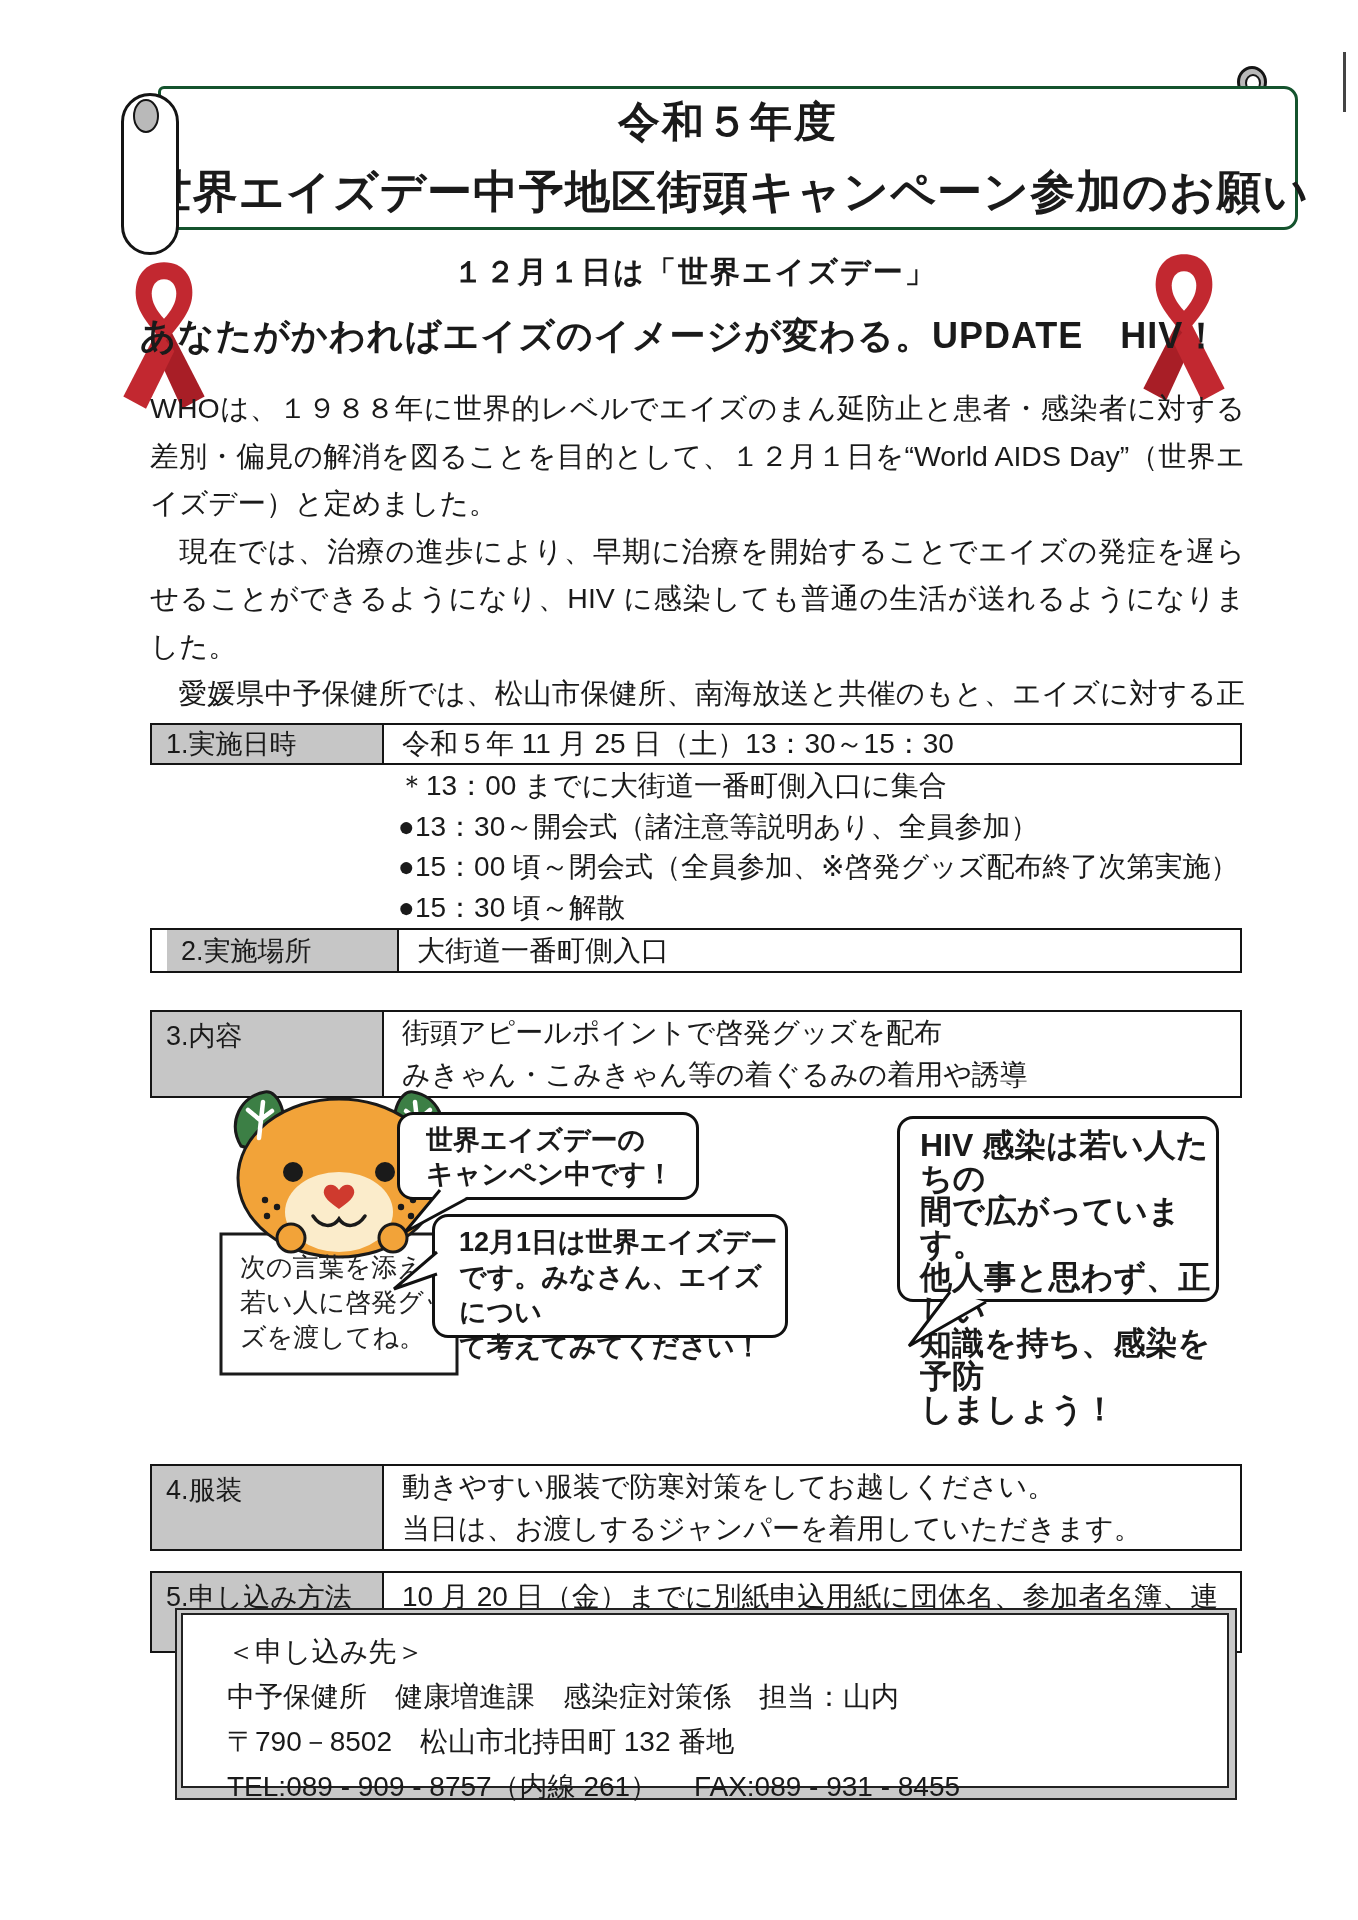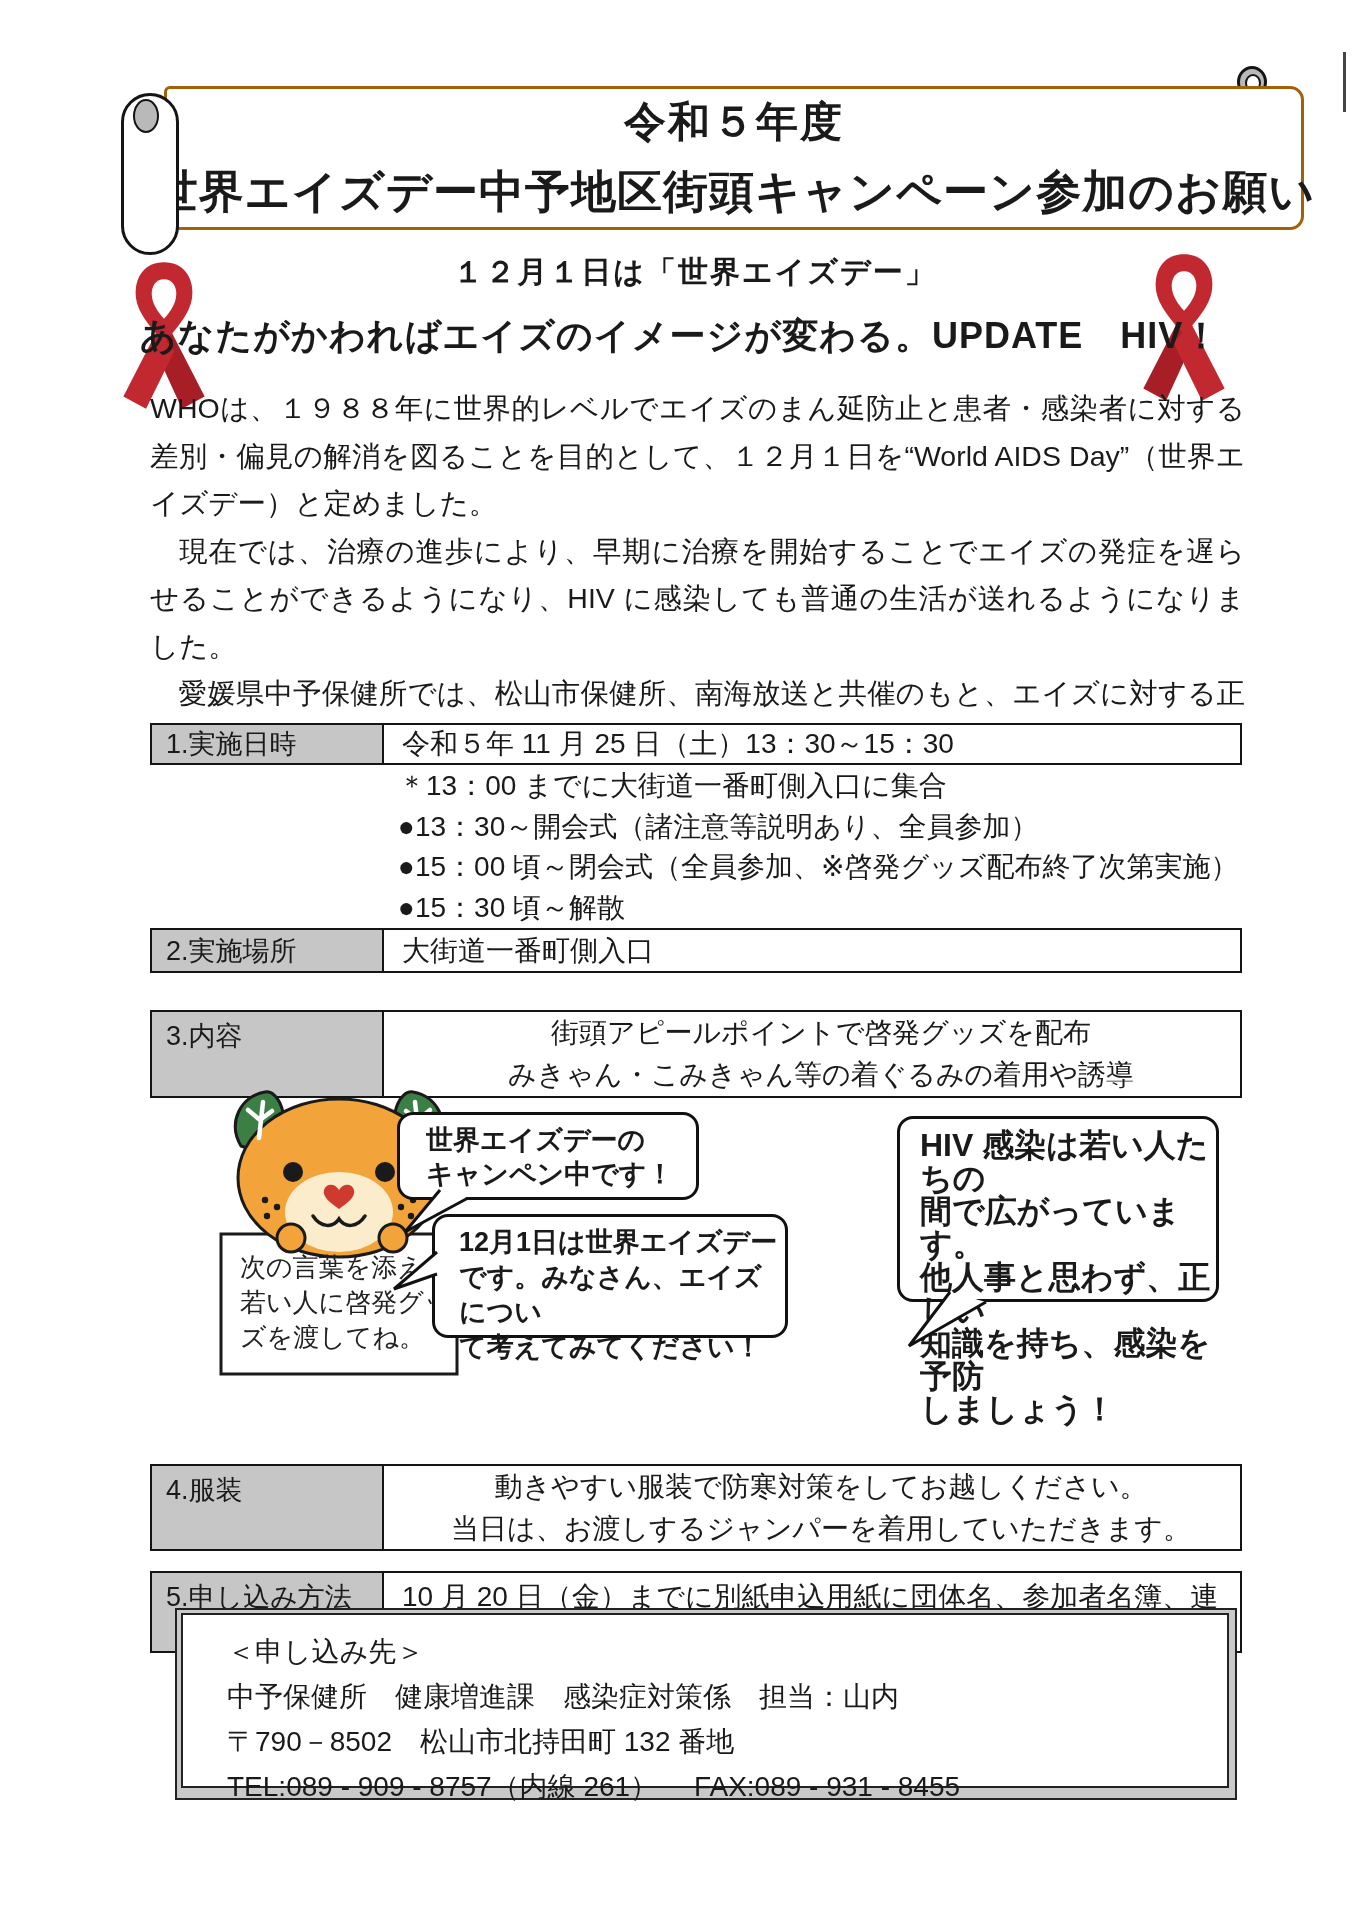--- a/index.html
+++ b/index.html
@@ -4,22 +4,22 @@
 <style>
   html,body{margin:0;padding:0;}
   body{
     width:1358px;height:1920px;position:relative;background:#ffffff;
     font-family:"Liberation Sans","DejaVu Sans",sans-serif;color:#1a1a1a;
     overflow:hidden;
   }
   .abs{position:absolute;}
 
   
-  .banner{left:164px;top:86px;width:1140px;height:144px;
-    border:3px solid #a16207;border-radius:6px 14px 14px 6px;background:#fff;
+  .banner{left:158px;top:86px;width:1140px;height:144px;
+    border:3px solid #14532d;border-radius:6px 14px 14px 6px;background:#fff;
     display:flex;flex-direction:column;align-items:center;justify-content:center;gap:12px;
     box-sizing:border-box;z-index:2;}
   .banner-l1{font-size:42px;font-weight:bold;letter-spacing:2px;}
   .banner-l2{font-size:45px;font-weight:bold;letter-spacing:1px;white-space:nowrap;}
   .banner-roll{left:121px;top:93px;width:58px;height:162px;background:#fff;
     border:3px solid #141414;border-radius:30px;box-sizing:border-box;z-index:3;}
   .banner-roll-hole{left:133px;top:99px;width:22px;height:30px;background:#b9b9b9;
     border:2px solid #141414;border-radius:50%;z-index:4;}
   .banner-curl{left:1237px;top:66px;width:30px;height:32px;background:#b9b9b9;
     border:3px solid #141414;border-radius:50%;box-sizing:border-box;z-index:1;}
@@ -40,25 +40,25 @@
 
   
   .trow{left:150px;width:1092px;border:2.5px solid #141414;background:#fff;
     display:flex;box-sizing:border-box;}
   .tlabel{width:232px;background:#c6c6c6;border-right:2.5px solid #141414;
     box-sizing:border-box;font-size:27px;padding-left:14px;display:flex;flex-shrink:0;}
   .tvalue{flex:1;font-size:28px;padding-left:18px;display:flex;flex-direction:column;justify-content:center;}
   .vcenter{align-items:center;}
   .vtop{align-items:flex-start;padding-top:6px;}
   .row1{top:723px;height:42px;}
-  .row2{top:928px;height:45px;}
+  .row2{top:928px;height:45px;padding-left:15px;}
   .row3{top:1010px;height:88px;}
   .row4{top:1464px;height:87px;}
   .row5{top:1571px;height:82px;}
-  .tvalue .vline{line-height:42px;text-align:center;}
+  .tvalue .vline{line-height:42px;}
   .notes{left:398px;top:766px;font-size:28px;line-height:40.5px;}
   .wavy{text-decoration:underline wavy #333 2px;text-underline-offset:7px;}
   .row5 .tvalue{display:block;padding:4px 14px 0 18px;line-height:40px;}
 
   
   .ribbon{width:104px;height:152px;}
   .ribbon-left{left:112px;top:258px;}
   .ribbon-right{left:1132px;top:250px;transform:scaleX(-1);}
 
   

